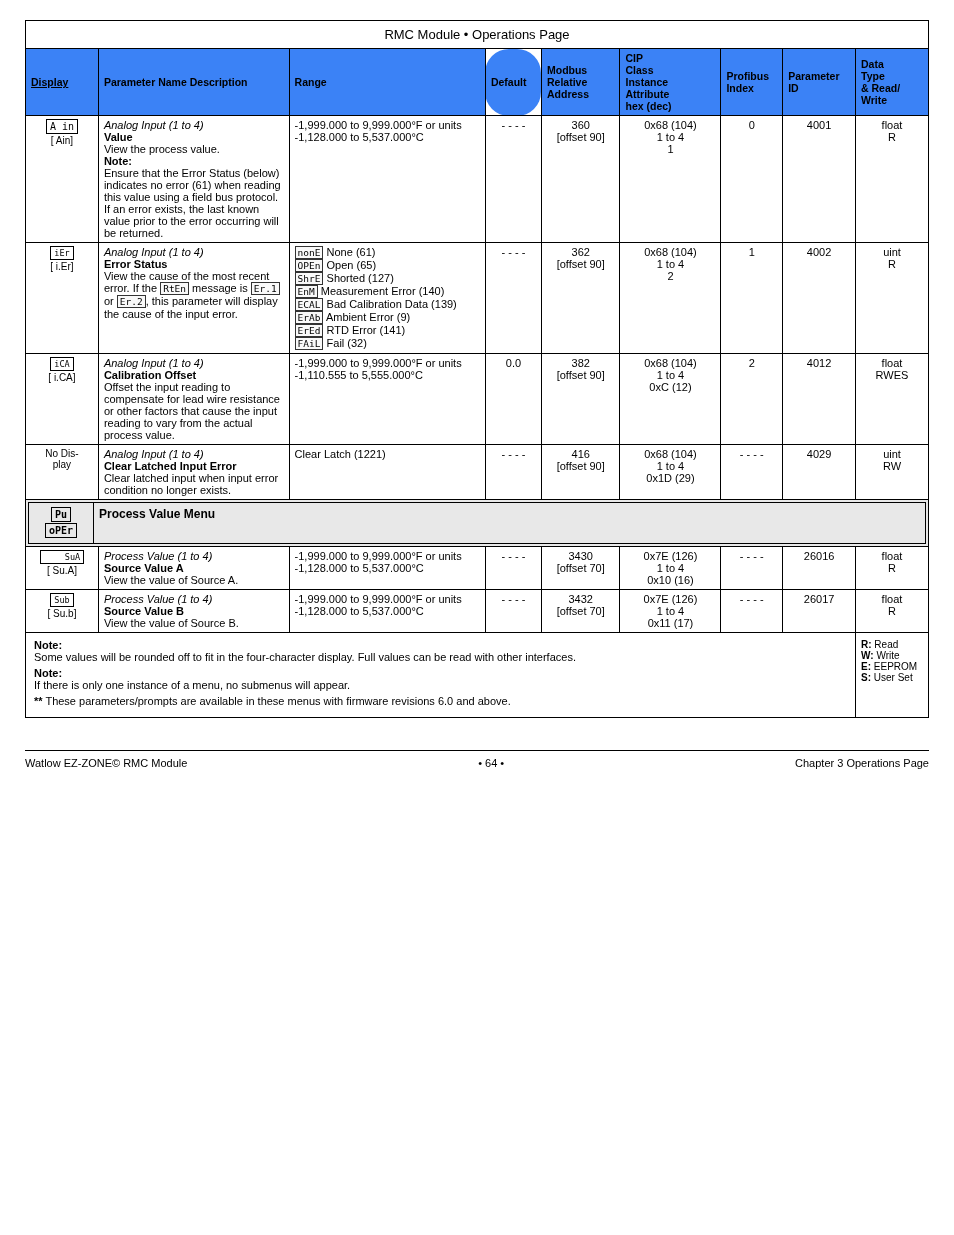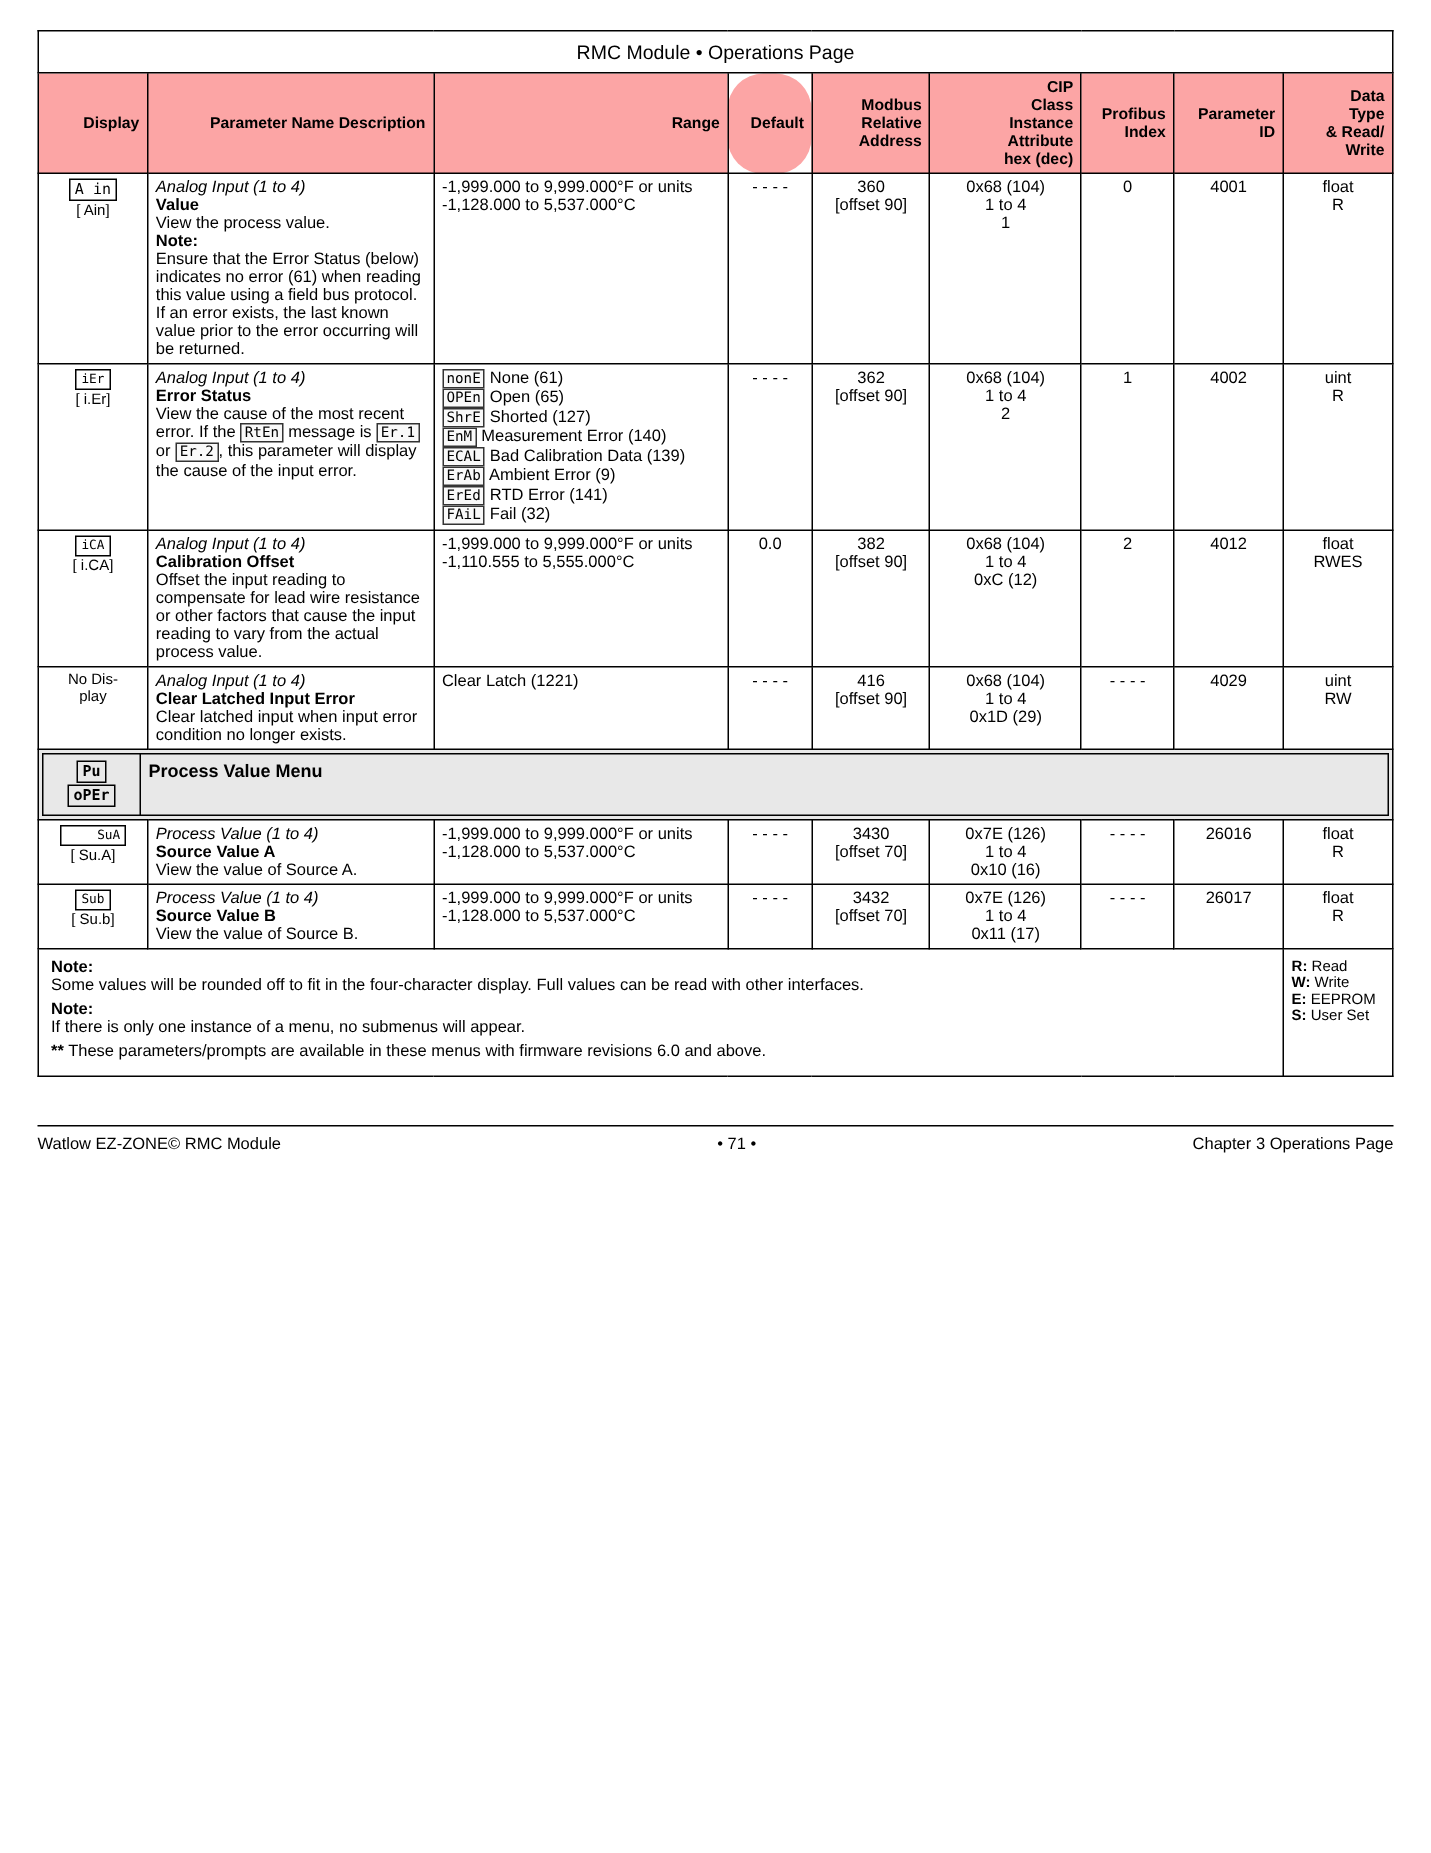--- a/index.html
+++ b/index.html
@@ -27,23 +27,23 @@
     .title-row td {
       text-align: center;
       font-weight: normal;
       font-size: 13px;
       border-bottom: 1.5px solid #000;
       padding: 6px;
     }
     .header-row th {
       font-weight: bold;
       font-size: 10.5px;
-      text-align: right;
+      text-align: left;
       vertical-align: middle;
-      background: #fca5a5;
+      background: #3b82f6;
       border-bottom: 1.5px solid #000;
     }
     .section-header-row td {
       background: #e8e8e8;
       font-weight: bold;
       padding: 4px 5px;
       border-top: 1.5px solid #000;
     }
     .section-title {
       font-weight: bold;
@@ -95,21 +95,21 @@
 
 <div class="page-wrapper">
   <table class="main-table">
 
     <tbody>
         <tr class="title-row">
       <td colspan="9">RMC Module  •  Operations Page</td>
     </tr>
 
     <tr class="header-row">
-      <th style="width:65px;">Display</th>
+      <th style="width:65px;text-decoration:underline;">Display</th>
       <th style="width:170px;">Parameter Name Description</th>
       <th style="width:175px;">Range</th>
       <th style="width:50px;border-radius:24px;">Default</th>
       <th style="width:70px;">Modbus<br>Relative<br>Address</th>
       <th style="width:90px;">CIP<br>Class<br>Instance<br>Attribute<br>hex (dec)</th>
       <th style="width:55px;">Profibus<br>Index</th>
       <th style="width:65px;">Parameter ID</th>
       <th style="width:65px;">Data<br>Type<br>&amp; Read/<br>Write</th>
     </tr>
 
@@ -289,16 +289,16 @@
         <strong>W:</strong> Write<br>
         <strong>E:</strong> EEPROM<br>
         <strong>S:</strong> User Set
       </td>
     </tr>
   </tbody>
     </table>
 
   <div class="page-footer">
     <span>Watlow EZ-ZONE© RMC Module</span>
-    <span>• 71 •</span>
+    <span>• 64 •</span>
     <span>Chapter 3 Operations Page</span>
   </div>
 </div>
 
 </body></html>

